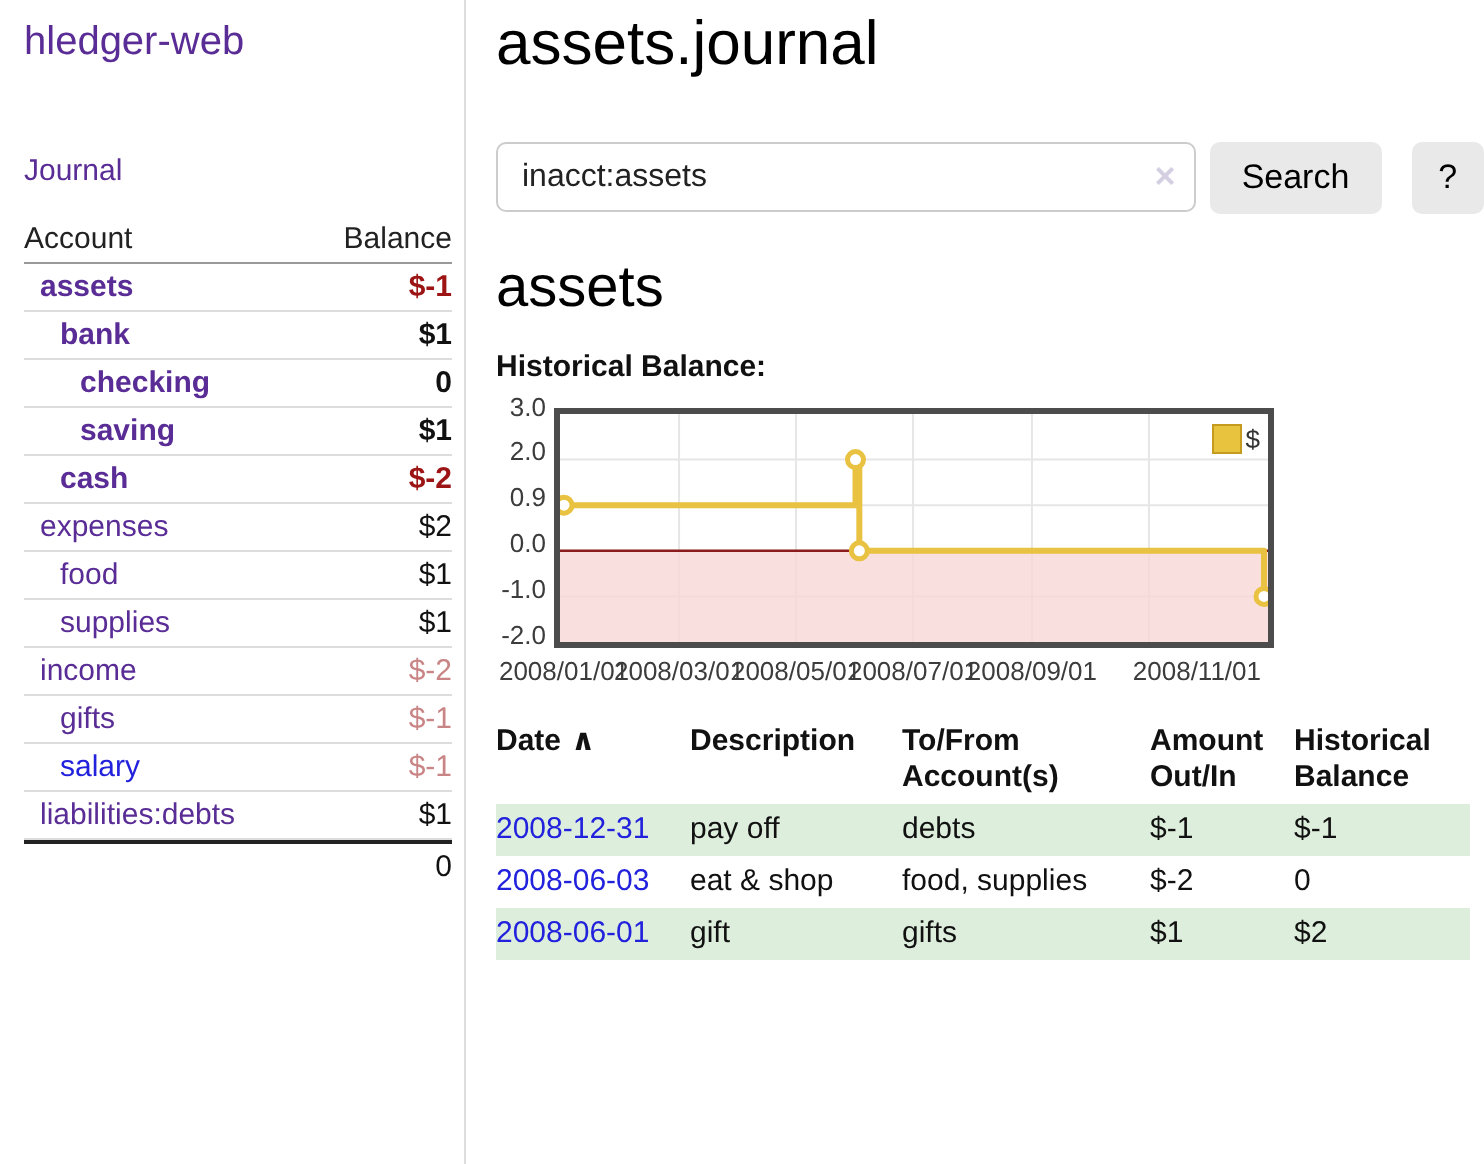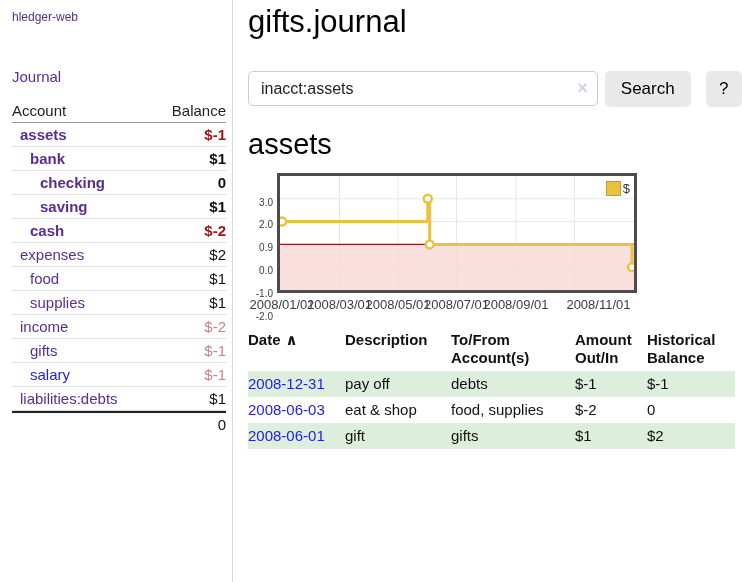--- a/index.html
+++ b/index.html
@@ -3,21 +3,21 @@
 <meta charset="utf-8">
 <style>
   html,body{margin:0;padding:0;background:#fff;}
   .page{position:relative;width:742px;height:582px;background:#fff;overflow:hidden;
         font-family:"Liberation Sans","DejaVu Sans",sans-serif;color:#111;}
   a{text-decoration:none;cursor:pointer;}
 
   
   .sidebar{position:absolute;left:0;top:0;bottom:0;width:233px;box-sizing:border-box;
            border-right:1px solid #ddd;padding:10px 4px 0 12px;}
-  .brand{display:block;font-size:12px;color:#5a2d96;}
+  .brand{display:block;font-size:20px;color:#5a2d96;}
   .nav-journal{display:block;margin-top:44px;font-size:15px;color:#5a2d96;}
   .acct-table{margin-top:14px;width:214px;font-size:15px;}
   .acct-header{display:flex;justify-content:space-between;align-items:center;height:23px;
                border-bottom:1px solid #999;color:#222;}
   .acct-row{display:flex;justify-content:space-between;align-items:center;height:23px;
             border-bottom:1px solid #ddd;}
   .acct-row.bold{font-weight:bold;}
   .acct-name{color:#5a2d96;}
   .acct-name.blue{color:#2222dd;}
   .d0{padding-left:8px;}.d1{padding-left:18px;}.d2{padding-left:28px;}
@@ -37,21 +37,21 @@
   .searchbox input{width:100%;height:100%;box-sizing:border-box;border:1px solid #ccc;border-radius:5px;
                    padding:0 30px 0 12px;font-size:16px;color:#222;outline:none;
                    font-family:"Liberation Sans","DejaVu Sans",sans-serif;}
   .clear{position:absolute;right:10px;top:5px;color:#d4cfe2;font-weight:bold;font-size:18px;line-height:24px;}
   .btn{height:36px;border:none;border-radius:5px;background:#e9e9e9;color:#000;font-size:17px;
        padding:0 16px;font-family:"Liberation Sans","DejaVu Sans",sans-serif;cursor:pointer;}
   .btn.help{margin-left:15px;width:38px;padding:0;}
 
   
   .chart{position:relative;margin-left:-4px;margin-top:10px;height:146px;}
-  .ylab{position:absolute;left:0;width:29px;text-align:right;font-size:10px;color:#3c3c3c;margin-top:32px;}
+  .ylab{position:absolute;left:0;width:29px;text-align:right;font-size:13px;color:#3c3c3c;}
   .plot{position:absolute;left:33px;top:2px;width:354px;height:114px;border:3px solid #4c4c4c;background:#fff;}
   .plot svg{position:absolute;left:0;top:0;}
   .legend{position:absolute;top:5px;right:4px;display:flex;align-items:center;}
   .swatch{width:13px;height:13px;background:#e8c33e;border:1px solid #c49a1f;display:inline-block;}
   .legend .lbl{font-size:13px;color:#333;margin-left:2px;}
   .xlab{position:absolute;top:126px;font-size:13px;color:#3c3c3c;white-space:nowrap;transform:translateX(-50%);}
 
   
   .txns{margin-top:12px;border-collapse:collapse;width:487px;font-size:15px;table-layout:fixed;}
   .txns th{font-weight:bold;text-align:left;vertical-align:top;padding:2px 0 4px;white-space:pre-line;line-height:18px;}
@@ -126,32 +126,33 @@
             <span class="acct-bal">$1</span>
           </div>
         </div>
       <div class="acct-total">
         <span>0</span>
       </div>
     </div>
   </aside>
 
   <main class="main">
-    <h1>gifts.journal</h1>
+    <h1>assets.journal</h1>
 
     <div class="searchrow">
       <div class="searchbox">
         <input value="inacct:assets" style="">
         <span class="clear">×</span>
       </div>
       <button class="btn">Search</button>
       <button class="btn help">?</button>
     </div>
 
     <h2>assets</h2>
+    <div class="chart-title">Historical Balance:</div>
 
     <div class="chart">
       <div id="ylabels">
           <span class="ylab" style="top: -6px;">3.0</span>
           <span class="ylab" style="top: 16.8px;">2.0</span>
           <span class="ylab" style="top: 39.6px;">0.9</span>
           <span class="ylab" style="top: 62.4px;">0.0</span>
           <span class="ylab" style="top: 85.2px;">-1.0</span>
           <span class="ylab" style="top: 108px;">-2.0</span>
         </div>

